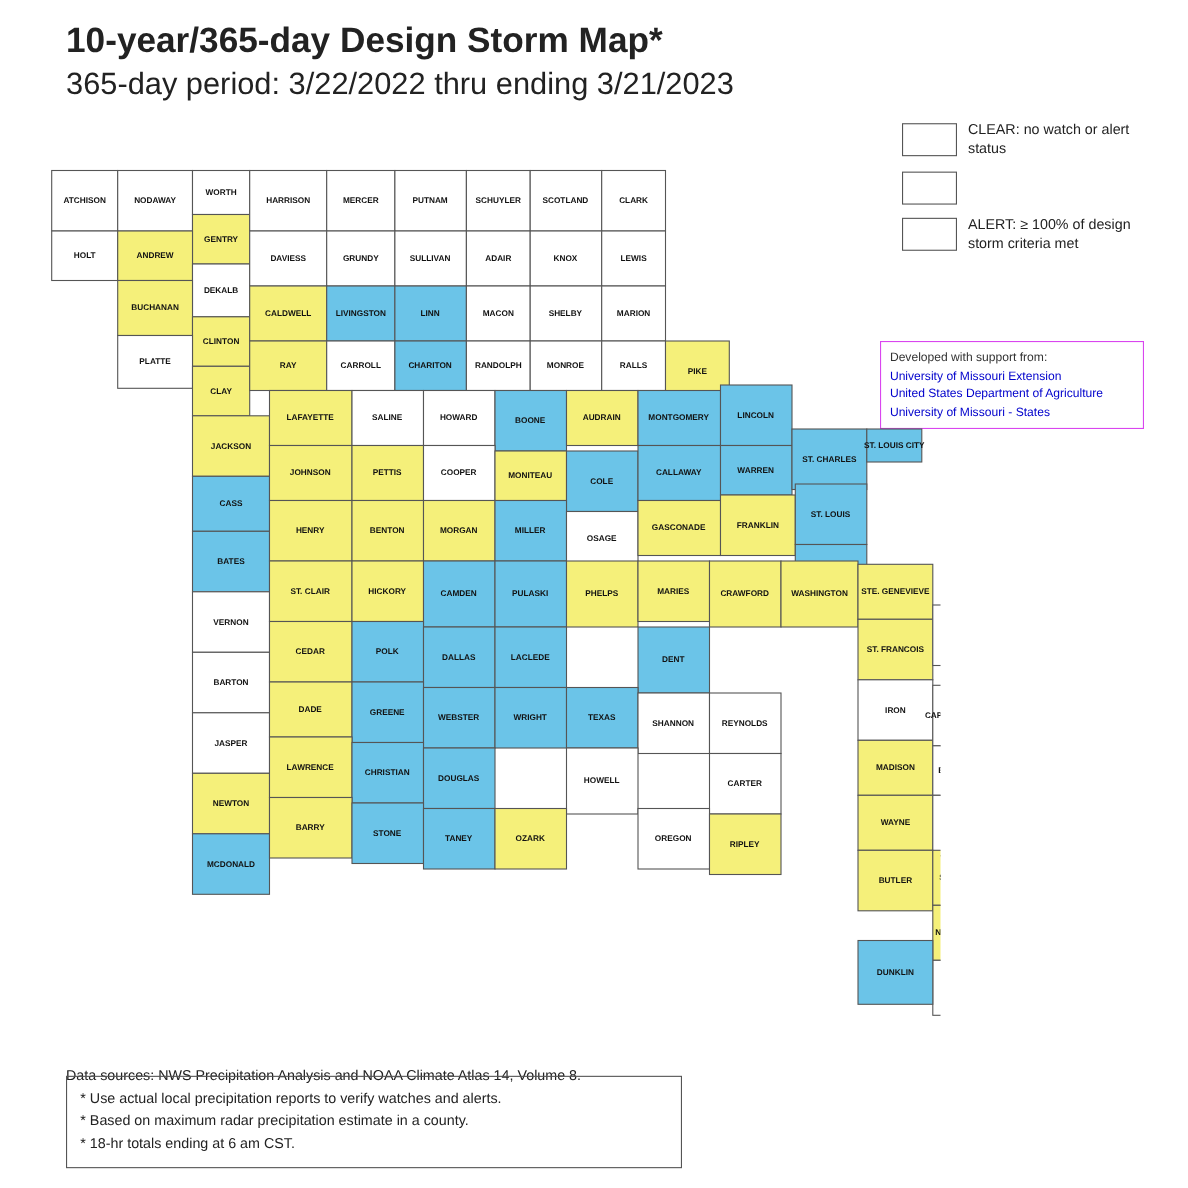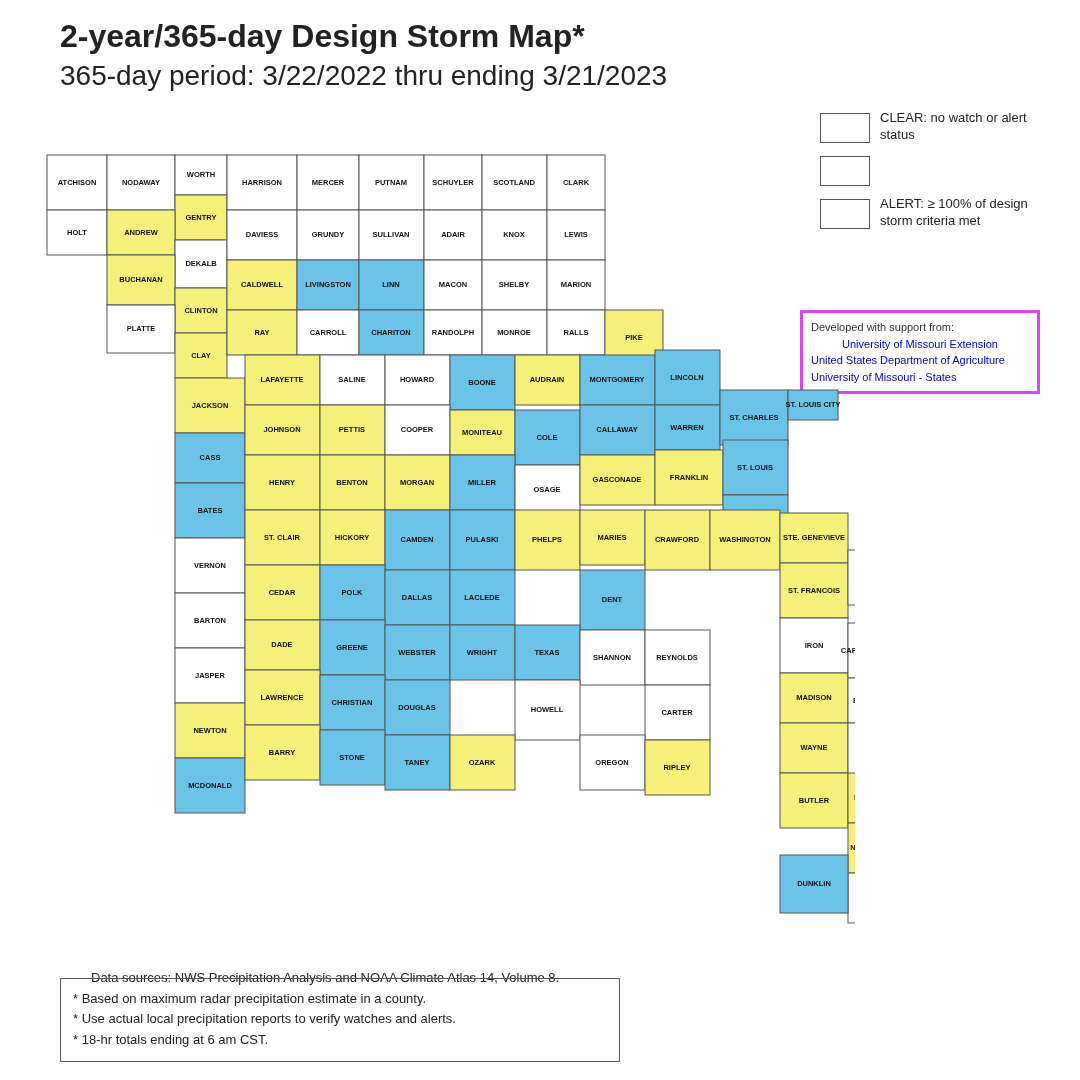--- a/index.html
+++ b/index.html
@@ -32,21 +32,21 @@
     
     .legend {
       position: absolute;
       top: 110px;
       right: 40px;
       width: 260px;
     }
 
     .legend-item {
       display: flex;
-      align-items: center;
+      align-items: flex-start;
       margin-bottom: 10px;
       gap: 10px;
       padding-left: 40px;
     }
 
     .legend-box {
       width: 50px;
       height: 30px;
       border: 1.5px solid #555;
       flex-shrink: 0;
@@ -58,21 +58,21 @@
       color: #222;
       line-height: 1.3;
     }
 
     
     .credit-box {
       position: absolute;
       top: 310px;
       right: 40px;
       width: 240px;
-      border: 3px solid #d946ef;
+      border: 1px solid #d946ef;
       padding: 6px 8px;
       font-size: 11px;
       color: #333;
       line-height: 1.5;
     }
 
     .credit-box .credit-title {
       font-size: 11px;
       color: #333;
     }
@@ -81,59 +81,58 @@
       color: #0000cc;
     }
 
     
     .data-sources {
       position: absolute;
       bottom: 95px;
       left: 60px;
       font-size: 13px;
       color: #222;
-      margin-left: 31px;
     }
 
     
     .notes-box {
       position: absolute;
       bottom: 18px;
       left: 60px;
       width: 560px;
       border: 1.5px solid #555;
       padding: 10px 12px;
       font-size: 13px;
       color: #222;
       line-height: 1.6;
     }
   </style>
 </head>
 <body>
 
-<div class="page-title">2-year/365-day Design Storm Map*</div>
+<div class="page-title">10-year/365-day Design Storm Map*</div>
 <div class="page-subtitle">365-day period: 3/22/2022 thru ending 3/21/2023</div>
 
 <div class="legend">
   <div class="legend-item">
     <div class="legend-box clear"></div>
     <div class="legend-text">CLEAR: no watch or alert status</div>
   </div>
   <div class="legend-item">
     <div class="legend-box watch"></div>
   </div>
   <div class="legend-item">
     <div class="legend-box alert"></div>
     <div class="legend-text">ALERT: ≥ 100% of design storm criteria met</div>
   </div>
 </div>
 
 <div class="credit-box">
   <div class="credit-title">Developed with support from:</div>
-  <div class="credit-link" style="color:#0000cc;text-align:center;">University of Missouri Extension</div>
+  <div class="credit-link" style="color:#0000cc;">University of Missouri Extension</div>
   <div class="credit-link" style="color:#0000cc;">United States Department of Agriculture</div>
   <div class="credit-link" style="color:#0000cc;">University of Missouri - States</div>
 </div>
 
 <svg style="position:absolute; top:95px; left:25px; width:830px; height:840px;" viewBox="0 0 830 840" xmlns="http://www.w3.org/2000/svg">
 
   <style>
     .c { stroke:#555; stroke-width:1; font-family:Arial,sans-serif; font-size:8px; font-weight:bold; fill-opacity:1; }
     .clear { fill:#ffffff; }
     .watch { fill:#f5f07a; }
@@ -484,16 +483,16 @@
   <text x="850" y="803">PEMISCOT</text>
 
   <rect class="c alert" x="755" y="760" width="68" height="58"></rect>
   <text x="789" y="789">DUNKLIN</text>
 
 </svg>
 
 <div class="data-sources">Data sources: NWS Precipitation Analysis and NOAA Climate Atlas 14, Volume 8.</div>
 
 <div class="notes-box">
+  <div>* Use actual local precipitation reports to verify watches and alerts.</div>
   <div>* Based on maximum radar precipitation estimate in a county.</div>
-  <div>* Use actual local precipitation reports to verify watches and alerts.</div>
   <div>* 18-hr totals ending at 6 am CST.</div>
 </div>
 
 </body></html>

